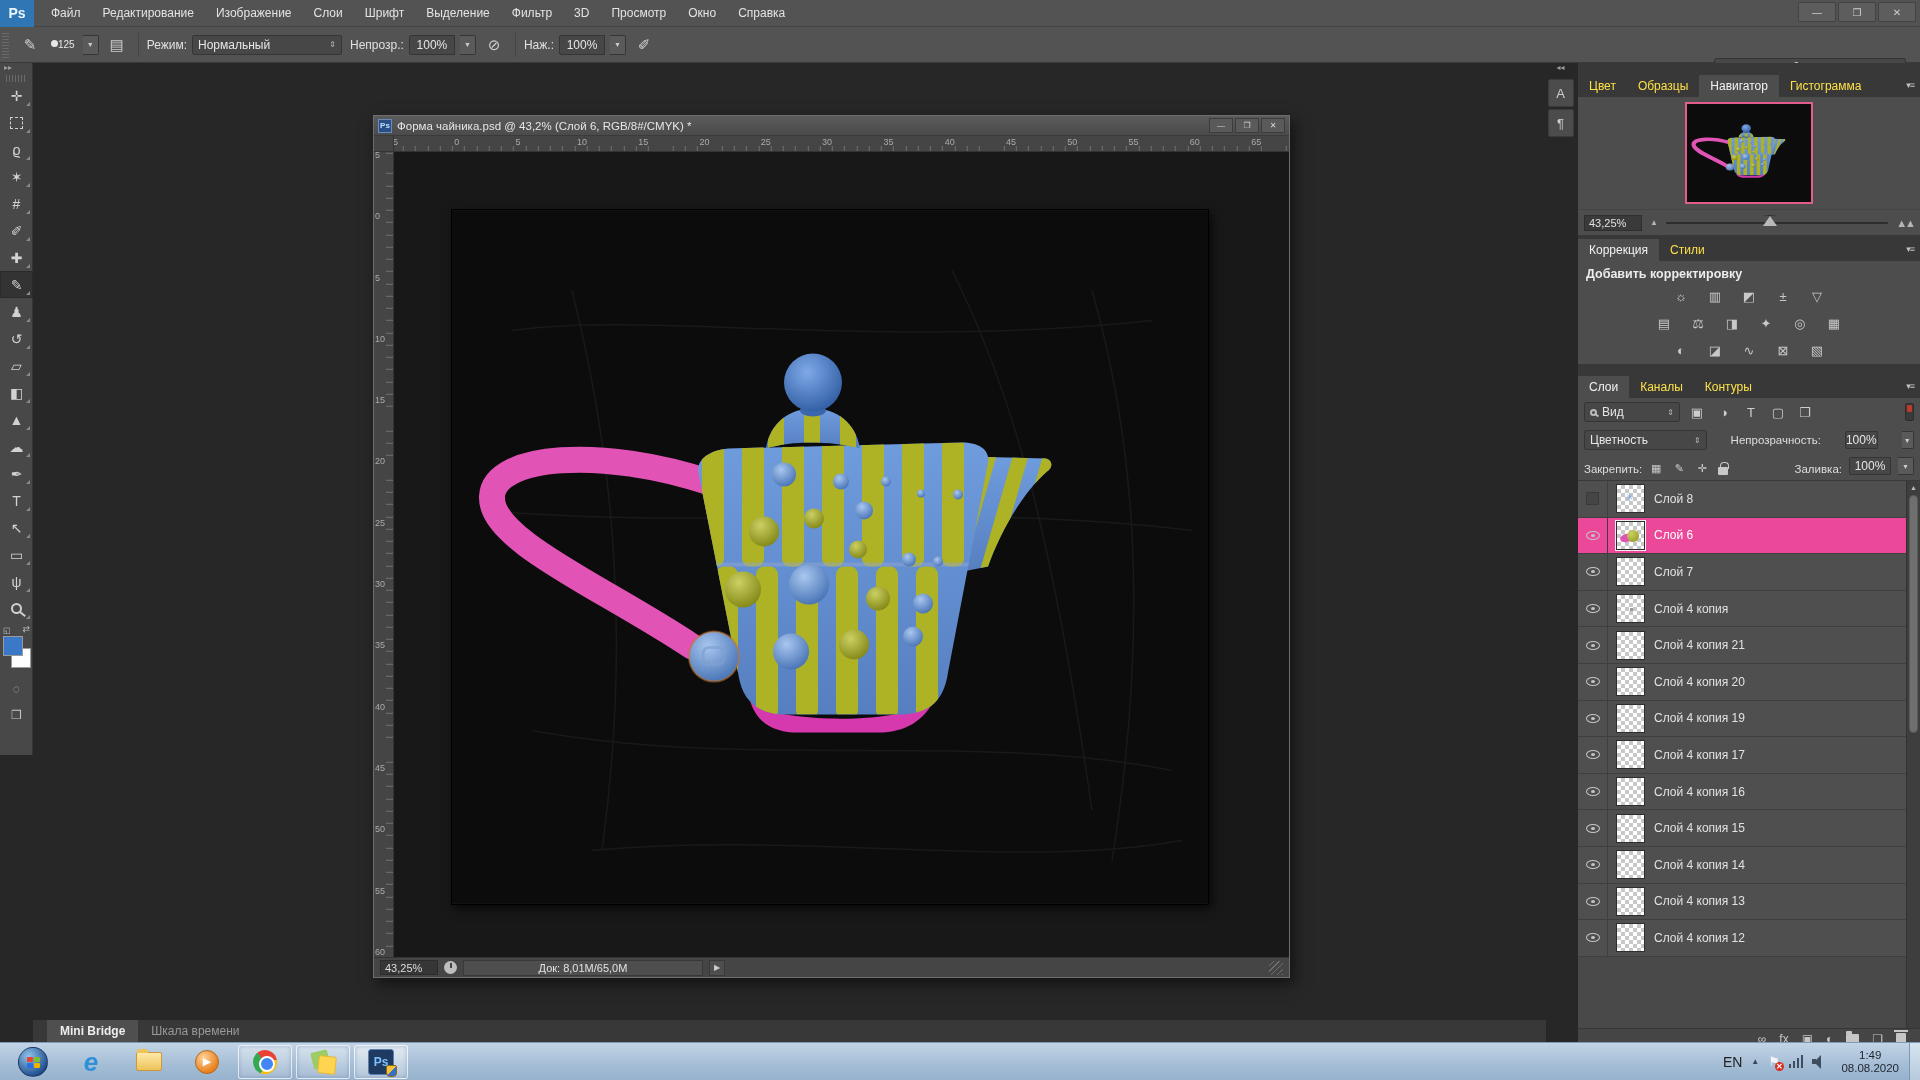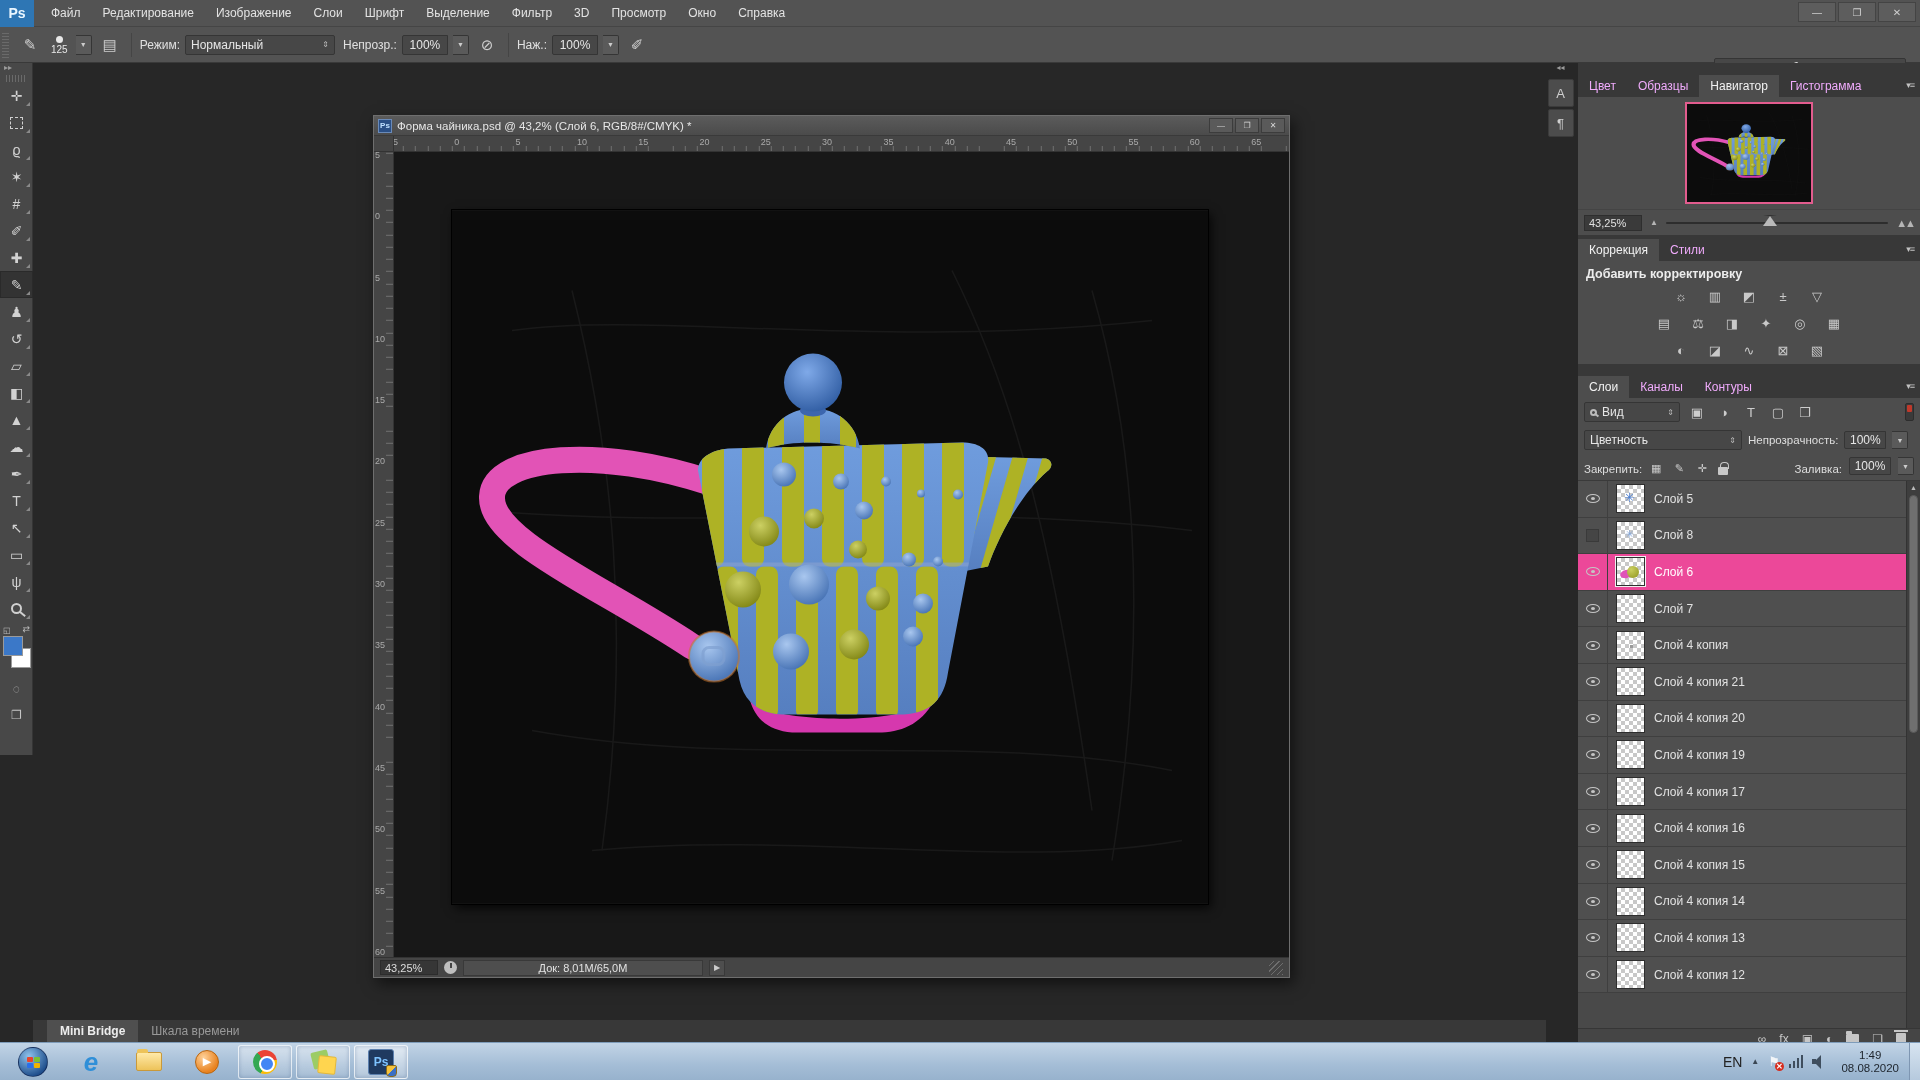--- a/index.html
+++ b/index.html
@@ -27,21 +27,21 @@
   .opt-label { color:#e0e0e0; font-size:12px; }
   .dd { background:#474747; border:1px solid #353535; border-radius:2px; height:20px;
     display:flex; align-items:center; padding:0 5px; gap:8px; color:#e6e6e6; }
   .dd .ud { font-size:8px; color:#bdbdbd; }
   .valbox { background:#474747; border:1px solid #353535; border-radius:2px 0 0 2px; height:20px;
     width:46px; display:flex; align-items:center; justify-content:center; color:#e6e6e6; }
   .valdrop { width:16px; height:20px; background:#5a5a5a; border:1px solid #353535; border-left:none;
     border-radius:0 2px 2px 0; font-size:7px; color:#ccc; display:flex; align-items:center; justify-content:center; }
   .opt-icon { width:26px; height:24px; display:flex; align-items:center; justify-content:center;
     color:#cfcfcf; font-size:15px; border-radius:2px; }
-  #brush-preview { display:flex; flex-direction:column; align-items:center; line-height:9px;
+  #brush-preview { display:flex; flex-direction:row; align-items:center; line-height:9px;
     color:#e8e8e8; font-size:10px; padding:0 3px; }
   #brush-preview .dot { width:7px; height:7px; border-radius:50%; background:#e8e8e8; margin-bottom:2px; }
   .opt-sep { width:1px; height:24px; background:#454545; }
   #workspace-dd { position:absolute; right:14px; top:31px; width:192px; }
 
   
   #tool-panel { position:absolute; left:0; top:63px; width:33px; height:692px;
     background:#484848; border-right:1px solid #353535; }
   #tool-collapse { height:12px; text-align:left; padding-left:4px; color:#9c9c9c; font-size:8px; }
   #tool-grip { height:7px; background:repeating-linear-gradient(90deg,#6a6a6a 0 1px,transparent 1px 3px); margin:0 6px; }
@@ -107,21 +107,21 @@
 
   
   #char-dock { position:absolute; left:1546px; top:63px; width:29px; }
   #char-dock .expand { color:#9c9c9c; font-size:8px; text-align:center; height:14px; }
   .char-btn { width:26px; height:28px; margin:2px auto; background:#4c4c4c; border:1px solid #3b3b3b;
     border-radius:2px; color:#cfcfcf; display:flex; align-items:center; justify-content:center; font-size:13px; }
 
   
   #right-dock { position:absolute; left:1578px; top:63px; width:342px; height:979px; background:#3c3c3c; }
   .tabbar { height:22px; background:#383838; display:flex; align-items:flex-end; position:relative; }
-  .tabbar .ptab { padding:4px 11px 4px; color:#f0abfc; font-size:12px; background:transparent; }
+  .tabbar .ptab { padding:4px 11px 4px; color:#fde047; font-size:12px; background:transparent; }
   .tabbar .ptab.active { background:#4d4d4d; color:#f2f2f2; }
   .tabbar .pmenu { position:absolute; right:6px; top:5px; color:#c2c2c2; font-size:9px; letter-spacing:-1px; }
   .pcontent { background:#4d4d4d; }
 
   #nav-content { height:112px; display:flex; align-items:center; justify-content:center; }
   #nav-thumb { width:128px; height:102px; border:2px solid #e25c8e; background:#000; }
   #nav-thumb svg { display:block; width:124px; height:98px; }
   #nav-zoom-row { height:26px; display:flex; align-items:center; padding:0 6px; gap:8px; background:#4d4d4d;
     border-top:1px solid #444; }
   #nav-zoom-val { background:#3a3a3a; border:1px solid #2e2e2e; width:58px; height:16px; font-size:11px;
@@ -141,21 +141,21 @@
   #filter-row { display:flex; align-items:center; gap:7px; padding:4px 6px; background:#4d4d4d; }
   #filter-dd { width:96px; }
   .loupe { width:7px; height:7px; border:2px solid #bbb; border-radius:50%; position:relative; display:inline-block; }
   .loupe::after { content:''; position:absolute; width:5px; height:2px; background:#bbb; right:-4px;
     bottom:-2px; transform:rotate(40deg); }
   .flt-icon { width:20px; text-align:center; color:#cdcdcd; font-size:13px; }
   #filter-toggle { margin-left:auto; width:9px; height:18px; background:#3a3a3a; border:1px solid #2d2d2d;
     border-radius:2px; position:relative; }
   #filter-toggle::before { content:''; position:absolute; left:1px; right:1px; top:1px; height:7px;
     background:#c0392b; border-radius:1px; }
-  #blend-row { display:flex; align-items:center; gap:6px; padding:4px 6px; background:#4d4d4d; }
+  #blend-row { display:flex; align-items:center; gap:24px; padding:4px 6px; background:#4d4d4d; }
   #blend-dd { width:158px; justify-content:space-between; }
   #lock-row { display:flex; align-items:flex-end; gap:7px; padding:3px 6px 5px; background:#4d4d4d; }
   .lock-icon { color:#c8c8c8; font-size:11px; width:14px; text-align:center; }
   .kind-lock { width:10px; height:8px; background:#c8c8c8; border-radius:1px; position:relative; margin-top:5px; }
   .kind-lock::before { content:''; position:absolute; left:1.5px; top:-5px; width:7px; height:6px;
     border:1.5px solid #c8c8c8; border-bottom:none; border-radius:4px 4px 0 0; }
   .small-label { font-size:11.5px; color:#dedede; }
 
   
   #layer-list { position:relative; height:548px; background:#494949; overflow:hidden;
@@ -667,28 +667,20 @@
         <span class="lock-icon">✛</span>
         <span class="lock-icon kind-lock"></span>
     </span>
     <span style="margin-left:auto;" class="small-label">Заливка:</span>
     <span class="valbox" style="width:42px;height:18px;">100%</span>
     <span class="valdrop" style="height:18px;">▼</span>
   </div>
 
   <div id="layer-list">
 
-      <div class="layer-row thumb-holder">
-        <span class="eye-cell">
-          <span class="eye"></span>
-
-        </span>
-        <span class="thumb thumb-sketch1"></span>
-        <span class="layer-name">Слой 5</span>
-      </div>
 
       <div class="layer-row hidden-layer thumb-holder">
         <span class="eye-cell">
 
           <span class="eye-box"></span>
         </span>
         <span class="thumb thumb-sketch2"></span>
         <span class="layer-name">Слой 8</span>
       </div>
 

